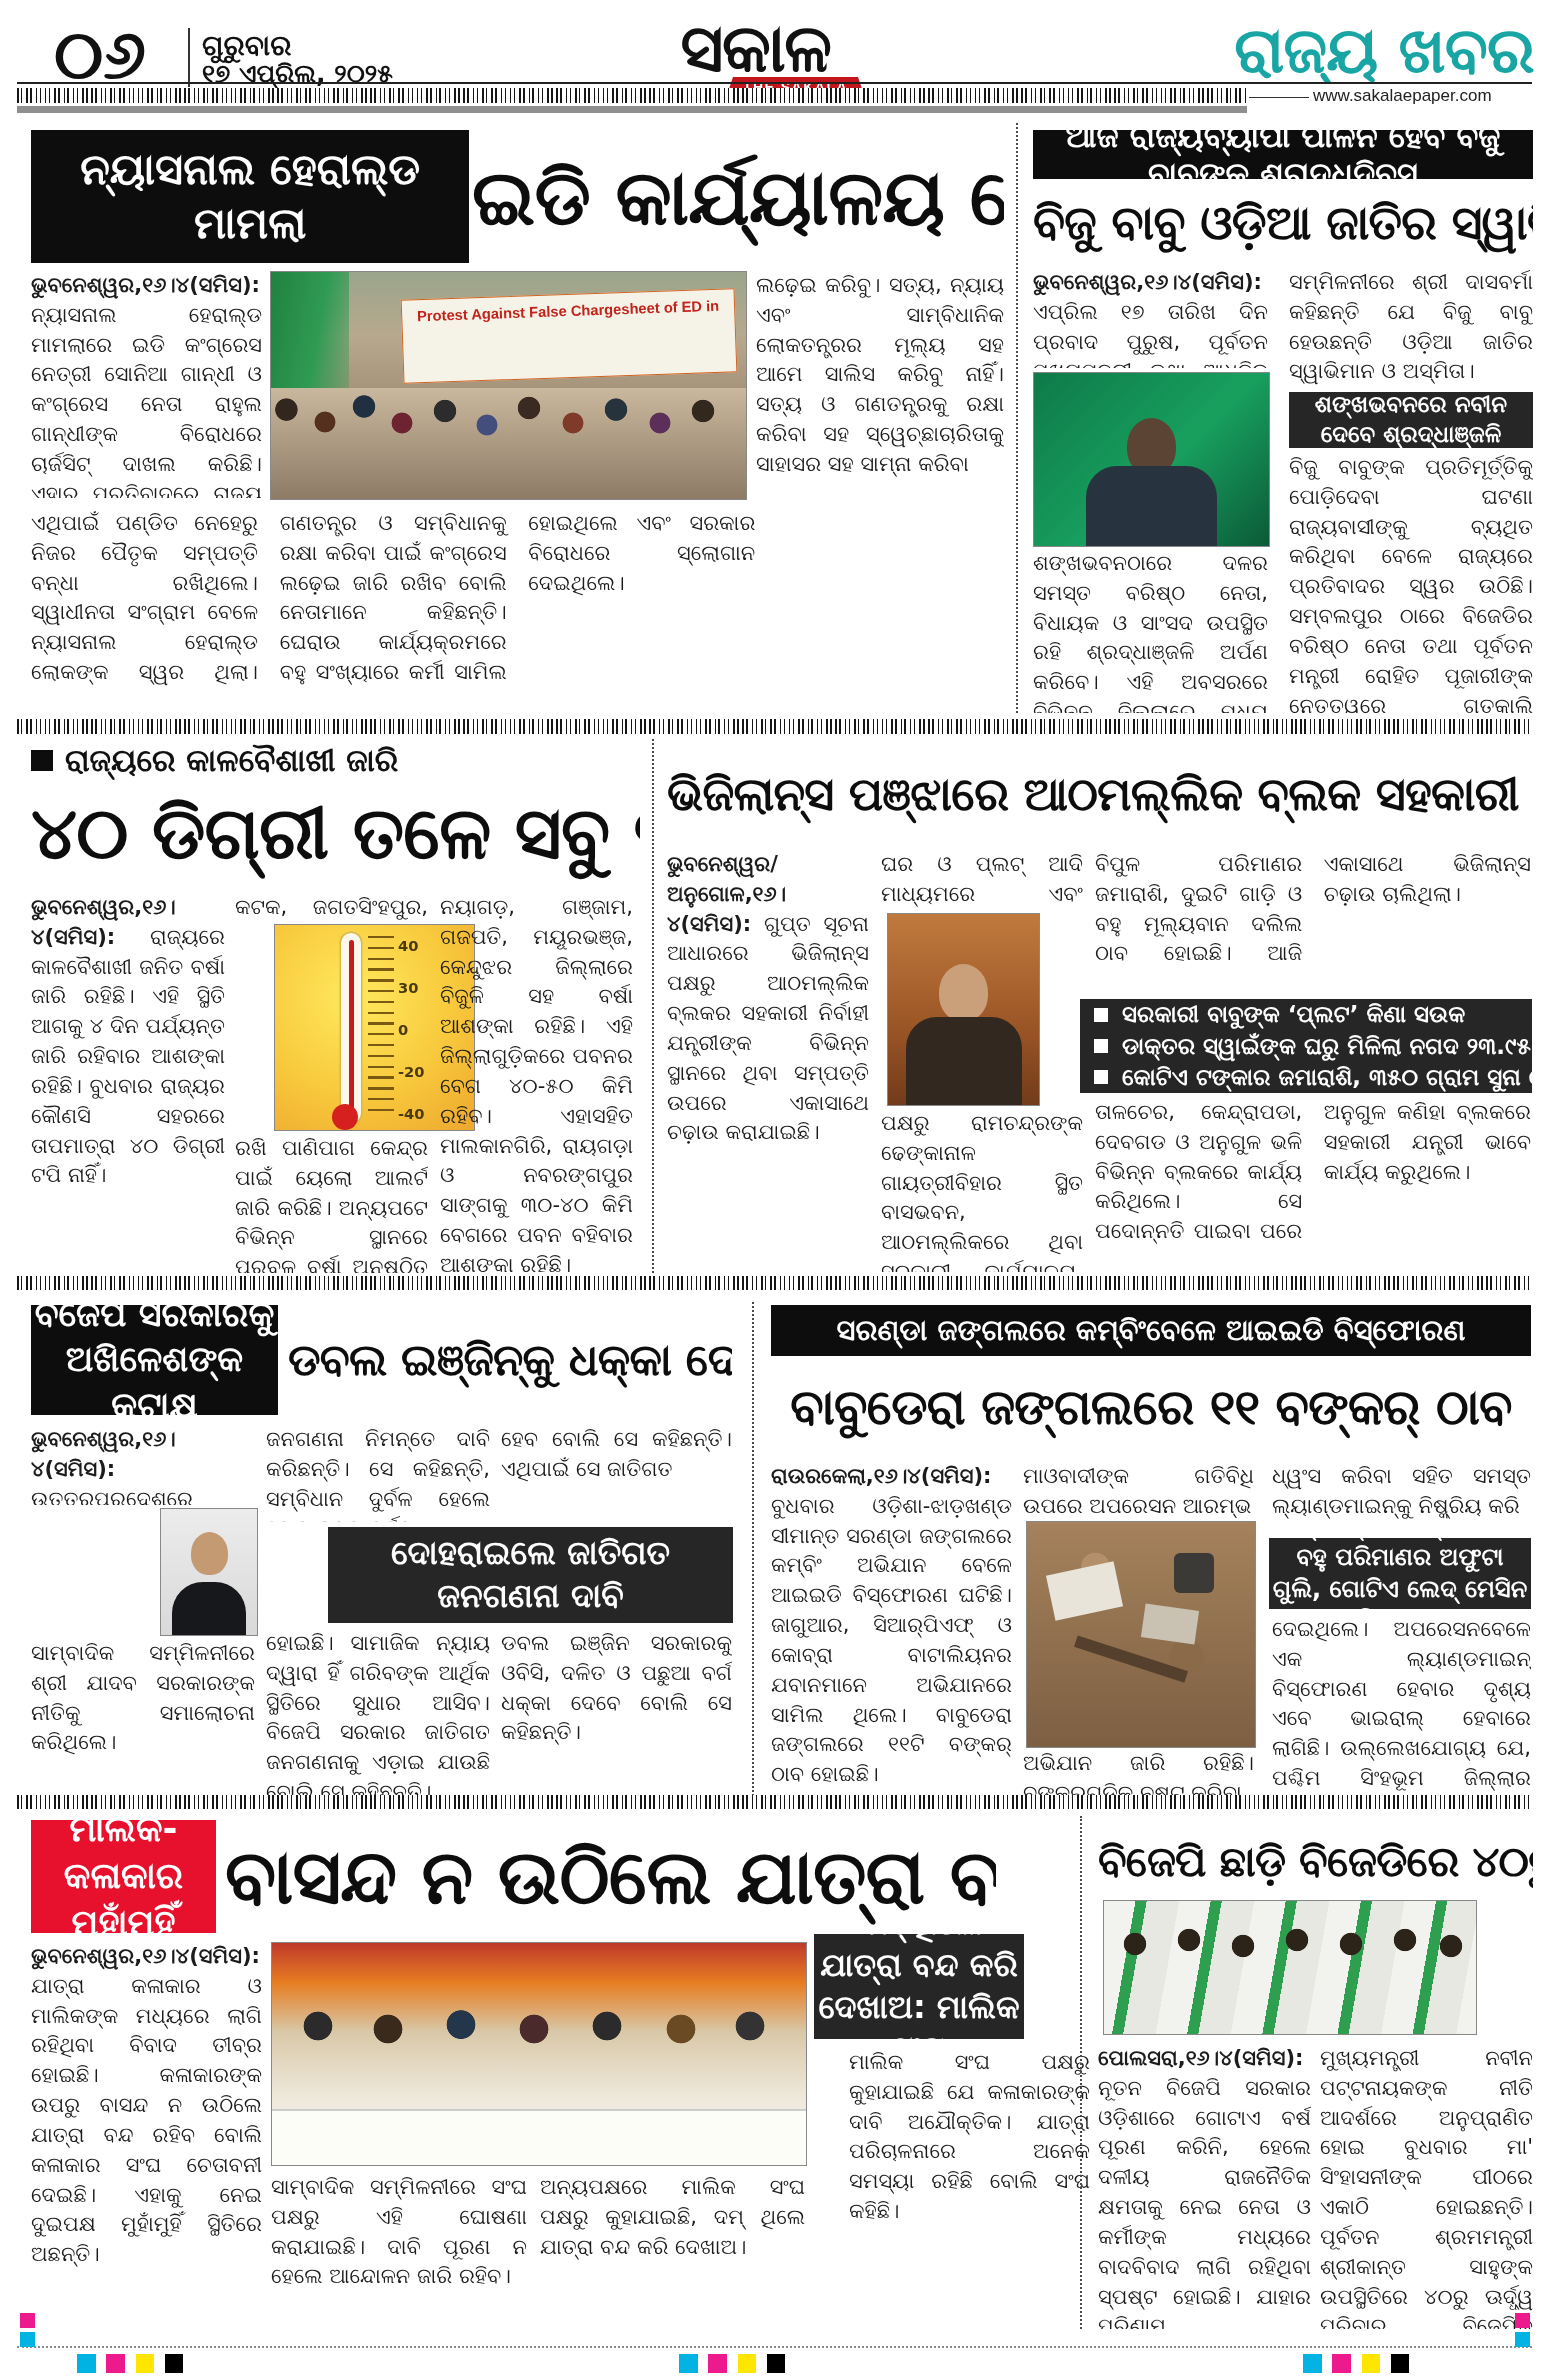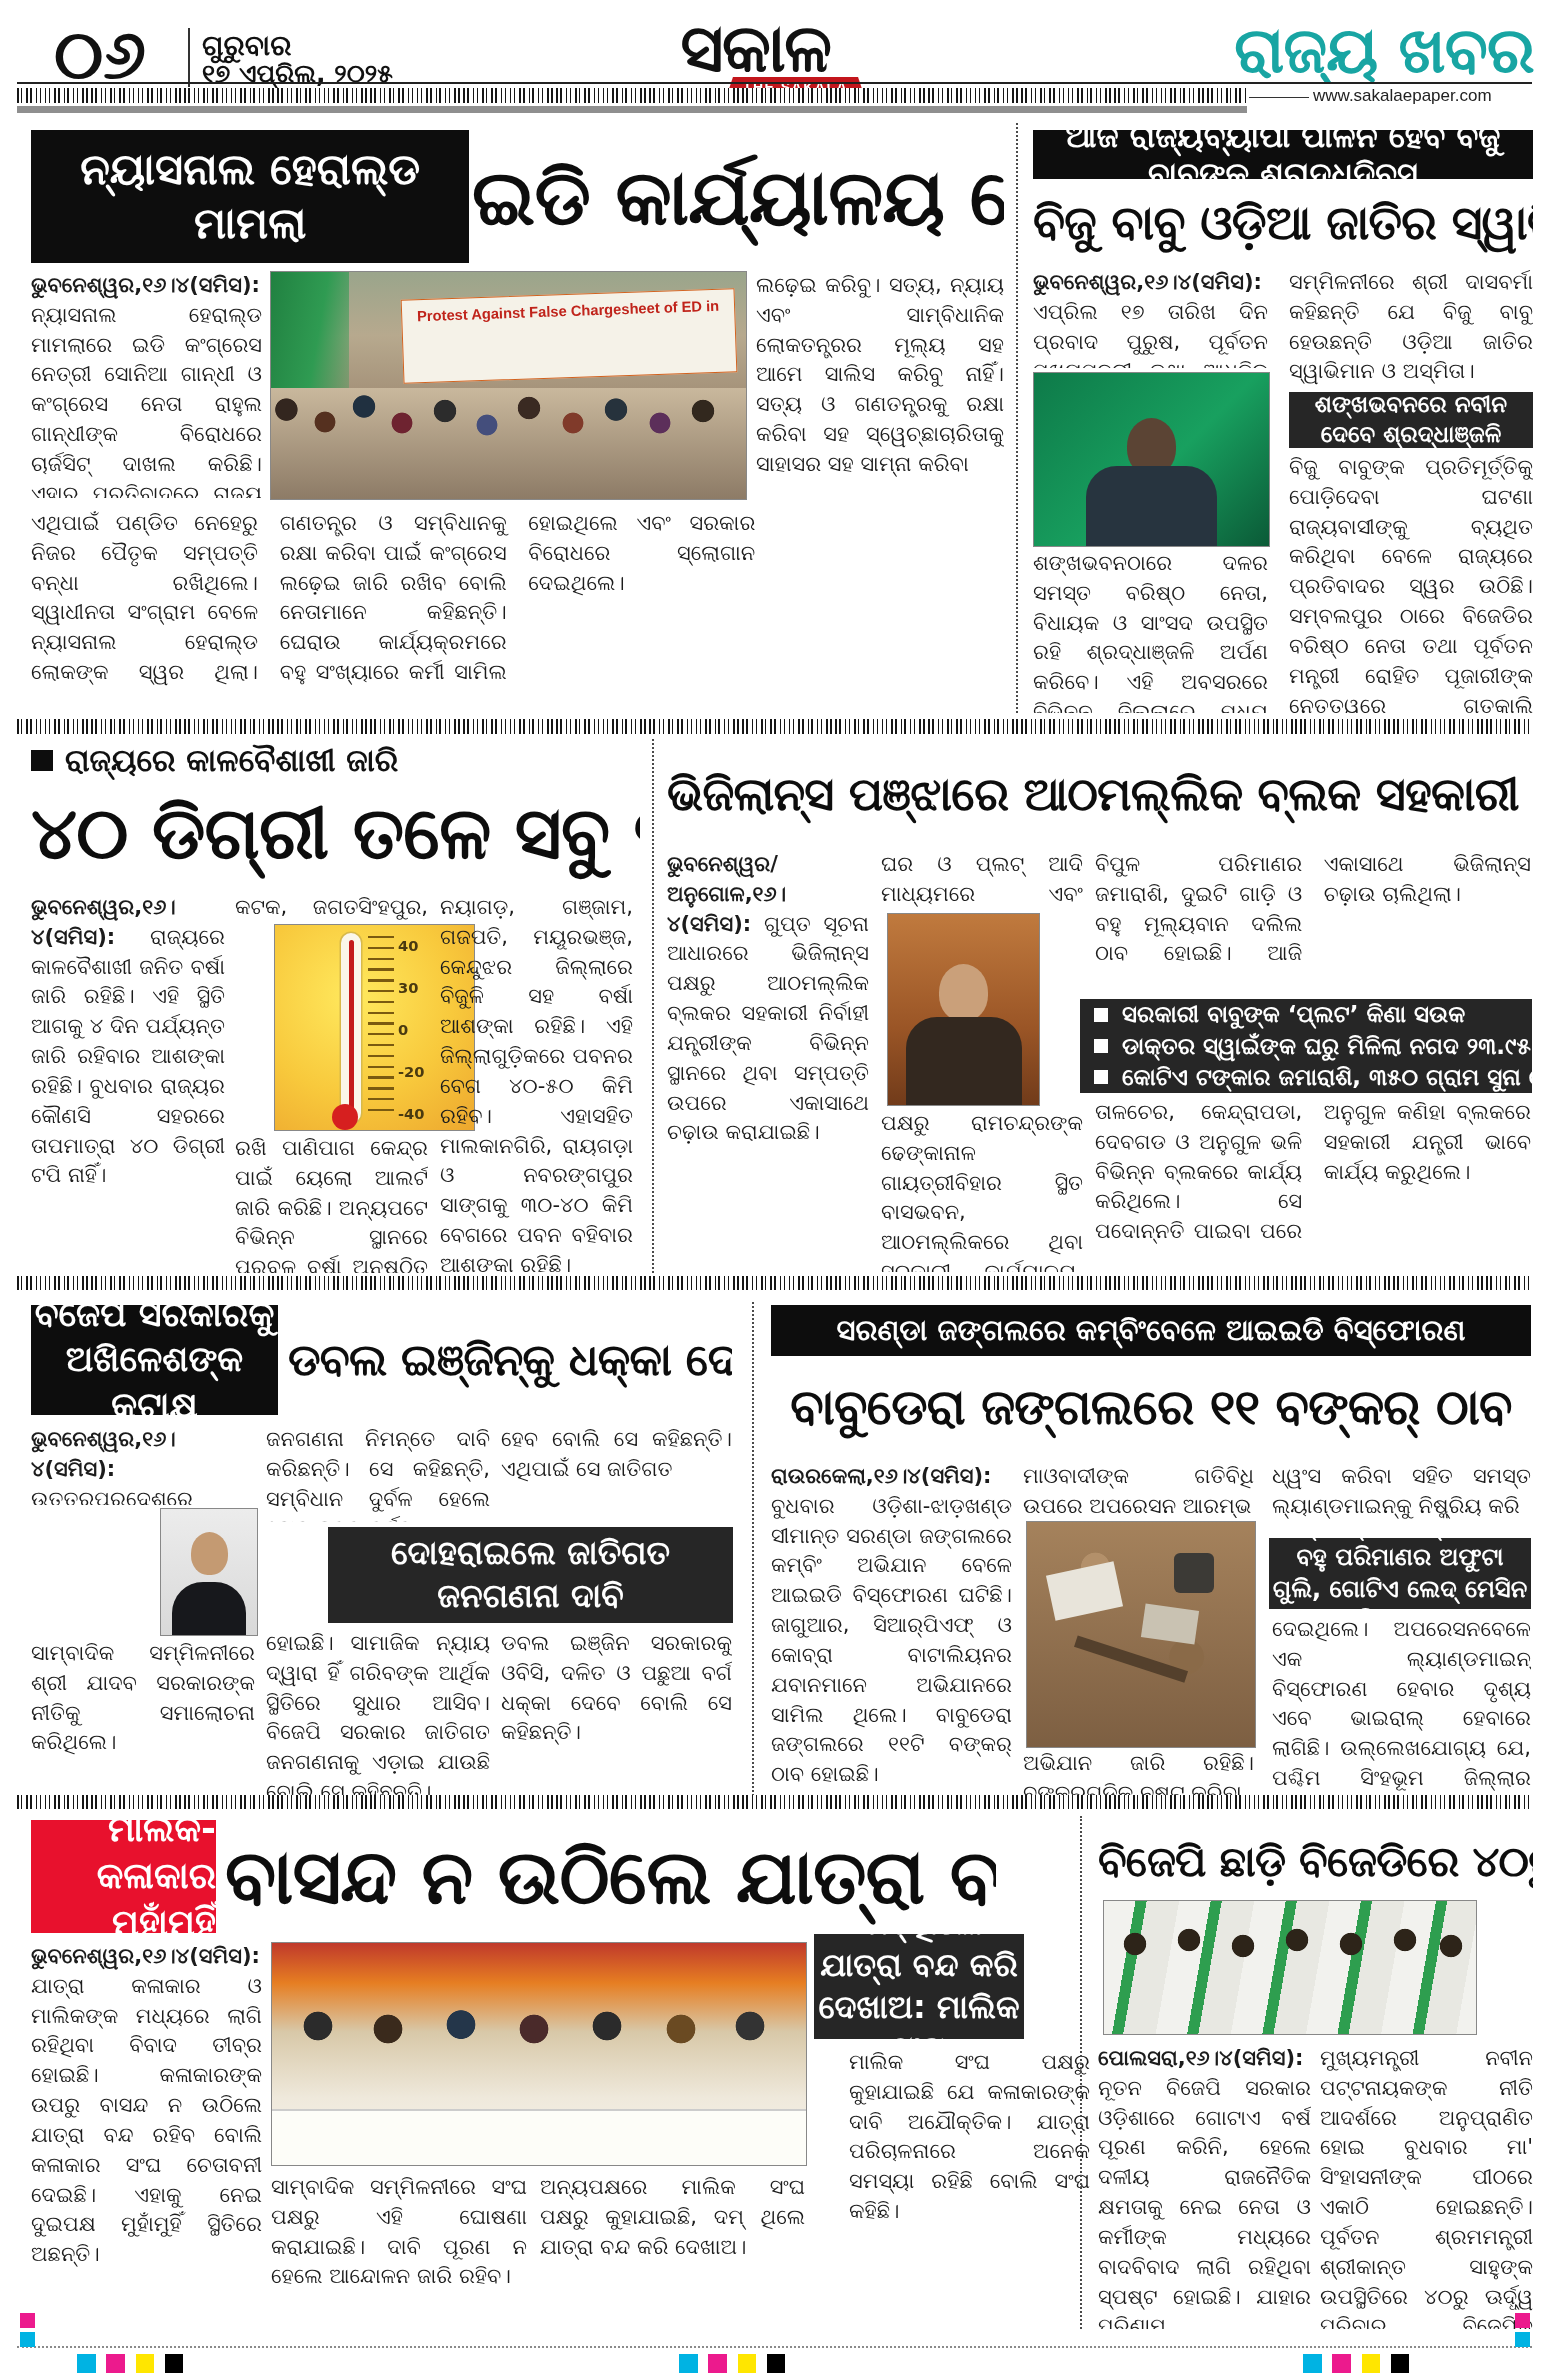--- a/index.html
+++ b/index.html
@@ -153,21 +153,21 @@
   .item4{position:absolute;left:147px;top:31px;width:40px;height:40px;background:#3c3a36;border-radius:6.2px;}
   #ied-col2b{left:1023px;top:1749px;width:231px;height:52px;}
   #ied-col3t{left:1272px;top:1462px;width:259px;height:72px;}
   #ied-subbox{left:1269px;top:1538px;width:262px;height:71px;font-size:24px;}
   #ied-col3b{left:1272px;top:1615px;width:259px;height:187px;}
 
   #ticker-4{left:17px;top:1795px;width:1515px;height:14px;}
 
   
   #jat-kicker{left:31px;top:1820px;width:185px;height:113px;background:#e8112d;color:#fff;
-      display:flex;align-items:center;justify-content:center;text-align:right;font-weight:800;
+      display:flex;align-items:center;justify-content:center;text-align:center;font-weight:800;
       font-size:36px;line-height:1.3;}
   #jat-headline{left:225px;top:1823px;width:771px;height:108px;font-size:75px;line-height:108px;}
   #jat-col1{left:31px;top:1942px;width:231px;height:387px;}
   #jat-photo{left:271px;top:1942px;width:534px;height:222px;background:
       linear-gradient(180deg,#c0392b 0%,#e67e22 18%,#d8c8a8 40%,#efe9dc 70%,#f7f4ec 100%);}
   #jat-people{position:absolute;left:0;top:60px;width:534px;height:93px;background:
       radial-gradient(circle at 46px 23px,#2b2b2b 14px,transparent 14.7px),
       radial-gradient(circle at 116px 26px,#3a2a1c 14px,transparent 14.7px),
       radial-gradient(circle at 189px 21.6px,#24364a 14px,transparent 14.7px),
       radial-gradient(circle at 262px 26px,#4a2a2a 14px,transparent 14.7px),

